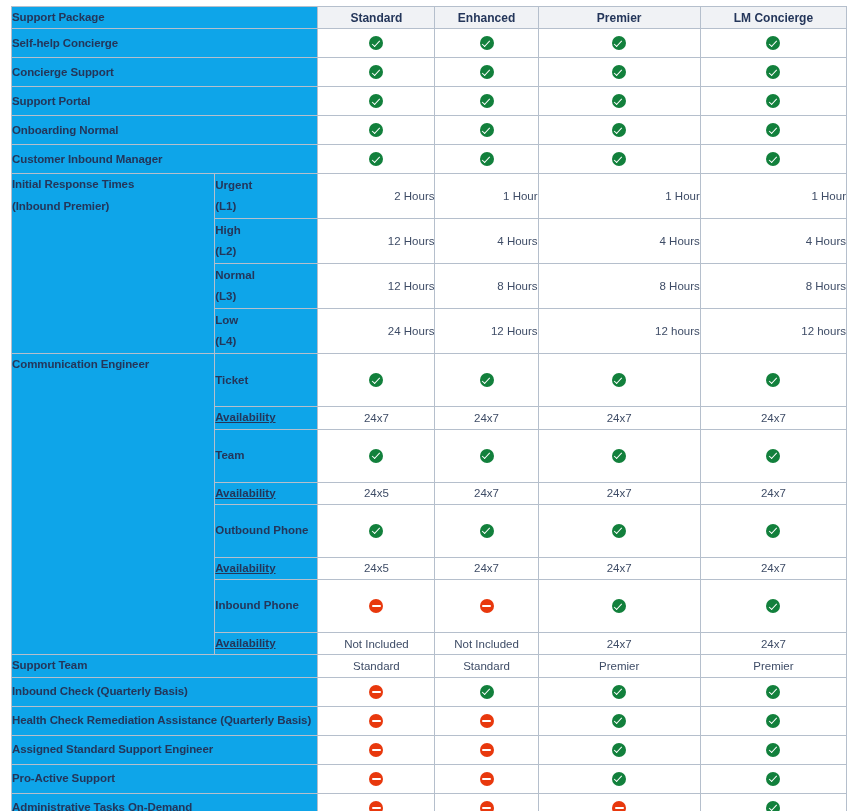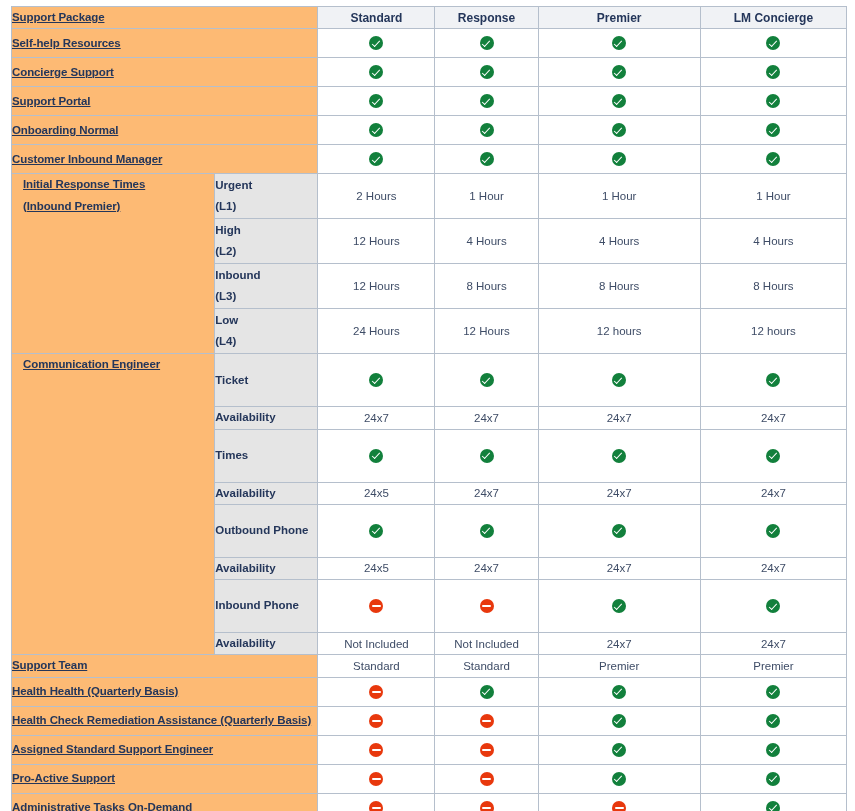--- a/index.html
+++ b/index.html
@@ -34,57 +34,56 @@
   
   col.c-label    { width: 203px; }
   col.c-sublabel { width: 103px; }
   col.c-std      { width: 117px; }
   col.c-enh      { width: 103px; }
   col.c-prem     { width: 162px; }
   col.c-lmc      { width: 146px; }
 
   
   .lbl {
-    background: #fdba74;
+    background: #0ea5e9;
     font-weight: bold;
     font-size: 11.5px;
     letter-spacing: -0.1px;
     color: #24365a;
     padding: 7px 0 7px 9px;
     line-height: 1.85;
-    text-decoration: underline;
-  }
-  .lbl.top { vertical-align: top; padding-left: 11px; }
+  }
+  .lbl.top { vertical-align: top; }
   .sub {
-    background: #e5e5e5;
+    background: #0ea5e9;
     font-weight: bold;
     font-size: 11.5px;
     color: #24365a;
     padding: 7px 0 7px 9px;
     line-height: 1.85;
     vertical-align: top;
   }
-  .sub.mid { vertical-align: middle; }
+  .sub.mid { vertical-align: middle; text-decoration: underline; }
   .hdr {
     background: #f0f2f5;
     font-weight: bold;
     font-size: 12px;
     color: #24365a;
     text-align: center;
     padding: 9px 4px;
   }
   .val {
     background: #ffffff;
     text-align: center;
     font-size: 11.5px;
     color: #3d4d६9;
     color: #3e4c66;
     padding: 8px 4px;
   }
-  .val.tall  { height: 44px; }
+  .val.tall  { height: 44px; text-align: right; }
   .val.tall2 { height: 38px; }
   .val.icon  { padding: 7px 4px; }
 
   
   .ico {
     display: inline-block;
     width: 14px;
     height: 14px;
     border-radius: 50%;
     position: relative;
@@ -124,26 +123,26 @@
         <col class="c-sublabel">
         <col class="c-std">
         <col class="c-enh">
         <col class="c-prem">
         <col class="c-lmc">
     </colgroup>
     <tbody id="tbody-root">
         <tr>
           <td class="lbl" colspan="2">Support Package</td>
           <td class="hdr">Standard</td>
-          <td class="hdr">Response</td>
+          <td class="hdr">Enhanced</td>
           <td class="hdr">Premier</td>
           <td class="hdr">LM Concierge</td>
         </tr>
         <tr>
-          <td class="lbl" colspan="2">Self-help Resources</td>
+          <td class="lbl" colspan="2">Self-help Concierge</td>
           <td class="val icon"><span class="ico check"></span></td>
           <td class="val icon"><span class="ico check"></span></td>
           <td class="val icon"><span class="ico check"></span></td>
           <td class="val icon"><span class="ico check"></span></td>
         </tr>
         <tr>
           <td class="lbl" colspan="2">Concierge Support</td>
           <td class="val icon"><span class="ico check"></span></td>
           <td class="val icon"><span class="ico check"></span></td>
           <td class="val icon"><span class="ico check"></span></td>
@@ -189,21 +188,21 @@
             <div>High</div>
             <div>(L2)</div>
           </td>
           <td class="val tall">12 Hours</td>
           <td class="val tall">4 Hours</td>
           <td class="val tall">4 Hours</td>
           <td class="val tall">4 Hours</td>
         </tr>
         <tr>
           <td class="sub">
-            <div>Inbound</div>
+            <div>Normal</div>
             <div>(L3)</div>
           </td>
           <td class="val tall">12 Hours</td>
           <td class="val tall">8 Hours</td>
           <td class="val tall">8 Hours</td>
           <td class="val tall">8 Hours</td>
         </tr>
         <tr>
           <td class="sub">
             <div>Low</div>
@@ -223,21 +222,21 @@
           <td class="val icon tall2"><span class="ico check"></span></td>
         </tr>
         <tr>
           <td class="sub mid">Availability</td>
           <td class="val">24x7</td>
           <td class="val">24x7</td>
           <td class="val">24x7</td>
           <td class="val">24x7</td>
         </tr>
         <tr>
-          <td class="sub">Times</td>
+          <td class="sub">Team</td>
           <td class="val icon tall2"><span class="ico check"></span></td>
           <td class="val icon tall2"><span class="ico check"></span></td>
           <td class="val icon tall2"><span class="ico check"></span></td>
           <td class="val icon tall2"><span class="ico check"></span></td>
         </tr>
         <tr>
           <td class="sub mid">Availability</td>
           <td class="val">24x5</td>
           <td class="val">24x7</td>
           <td class="val">24x7</td>
@@ -272,21 +271,21 @@
           <td class="val">24x7</td>
         </tr>
         <tr>
           <td class="lbl" colspan="2">Support Team</td>
           <td class="val">Standard</td>
           <td class="val">Standard</td>
           <td class="val">Premier</td>
           <td class="val">Premier</td>
         </tr>
         <tr>
-          <td class="lbl" colspan="2">Health Health (Quarterly Basis)</td>
+          <td class="lbl" colspan="2">Inbound Check (Quarterly Basis)</td>
           <td class="val icon"><span class="ico block"></span></td>
           <td class="val icon"><span class="ico check"></span></td>
           <td class="val icon"><span class="ico check"></span></td>
           <td class="val icon"><span class="ico check"></span></td>
         </tr>
         <tr>
           <td class="lbl" colspan="2">Health Check Remediation Assistance (Quarterly Basis)</td>
           <td class="val icon"><span class="ico block"></span></td>
           <td class="val icon"><span class="ico block"></span></td>
           <td class="val icon"><span class="ico check"></span></td>

